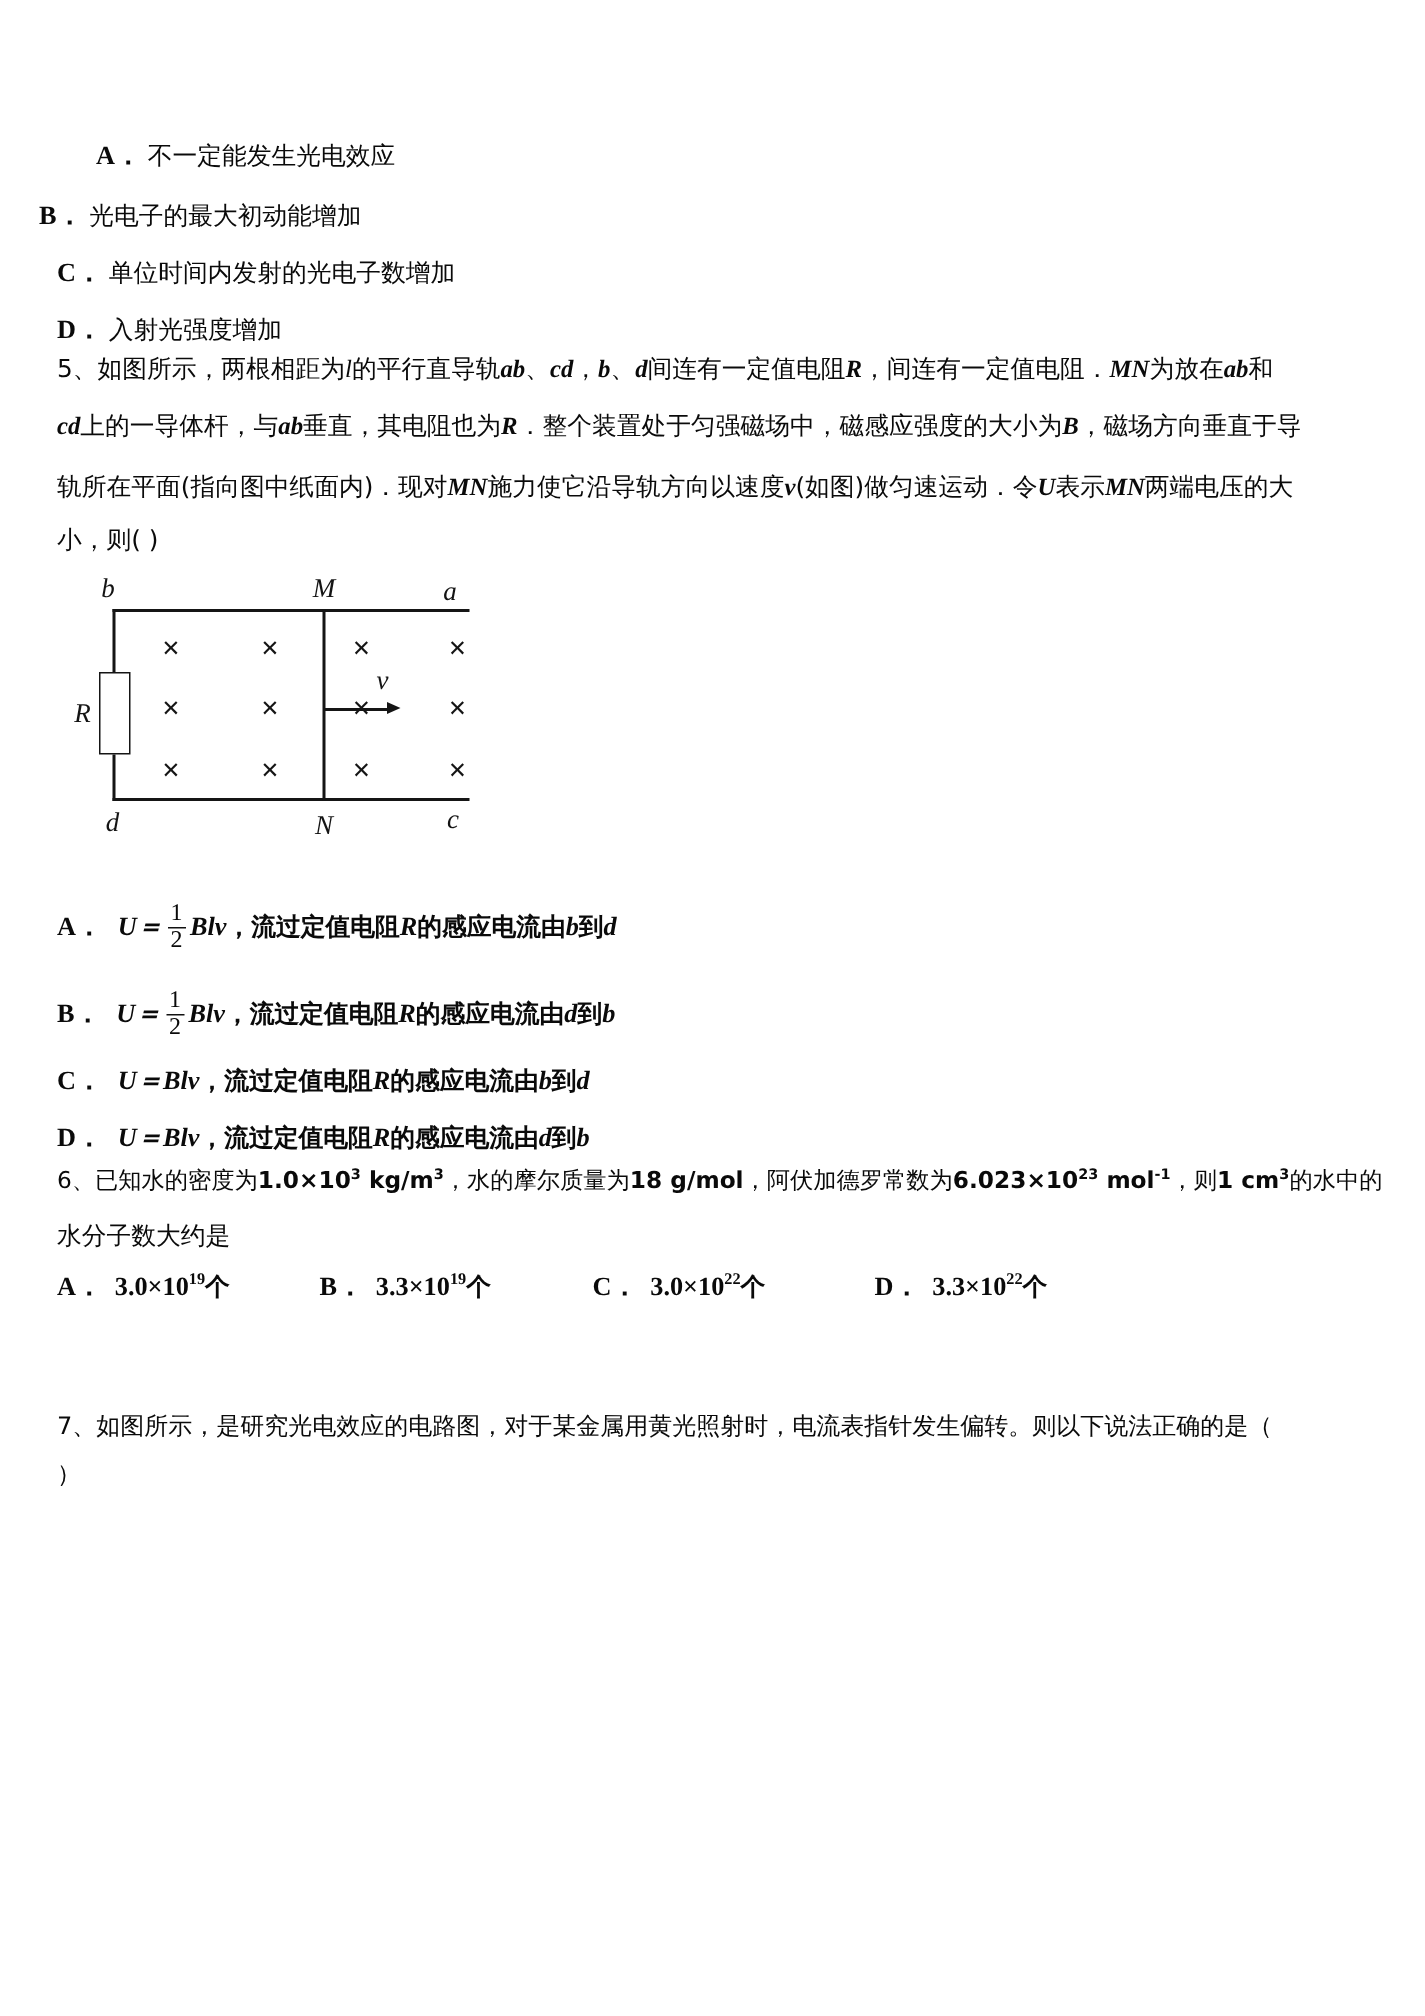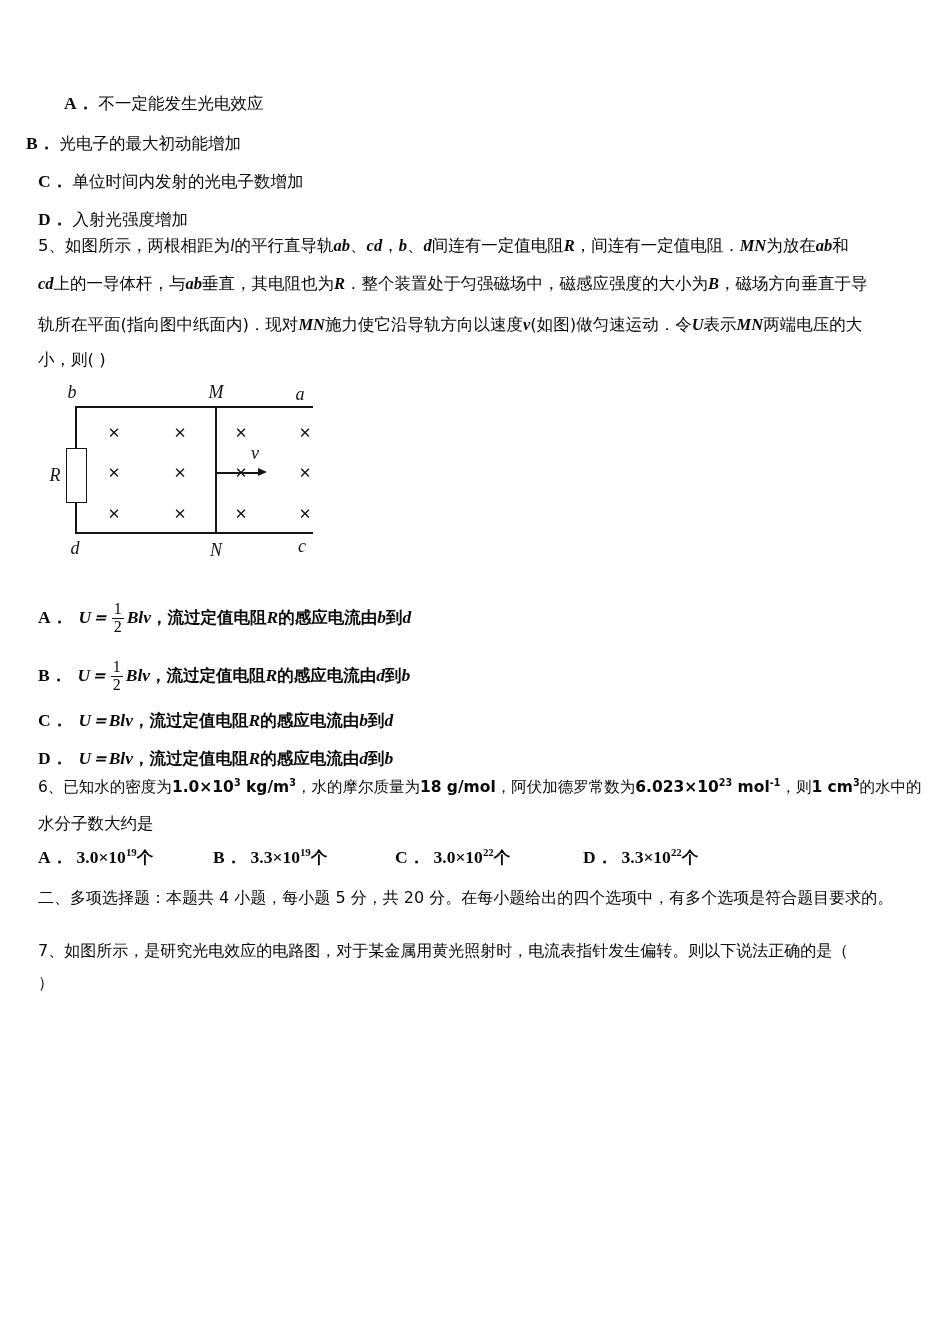--- a/index.html
+++ b/index.html
@@ -258,18 +258,17 @@
   <div class="blk" style="left:395px; top:849px;">
     <span class="opt-label">C．</span>
     <span class="bd" style="margin-left:4px;">3.0×10</span><span class="bd sup">22</span><span class="cn-b">个</span>
   </div>
 
   <div class="blk" style="left:583px; top:849px;">
     <span class="opt-label">D．</span>
     <span class="bd" style="margin-left:4px;">3.3×10</span><span class="bd sup">22</span><span class="cn-b">个</span>
   </div>
 
-  <div class="sec-head" style="top:890px;">二、多项选择题：本题共 4 小题，每小题 5 分，共 20 分。在每小题给出的四个选项中，有多个选项是符合题目要求的。</div>
 
   <div class="sec-head" style="top:943px;">7、如图所示，是研究光电效应的电路图，对于某金属用黄光照射时，电流表指针发生偏转。则以下说法正确的是（</div>
   <div class="sec-head" style="top:975px;">）</div>
 
 </div>
 
 </body></html>

